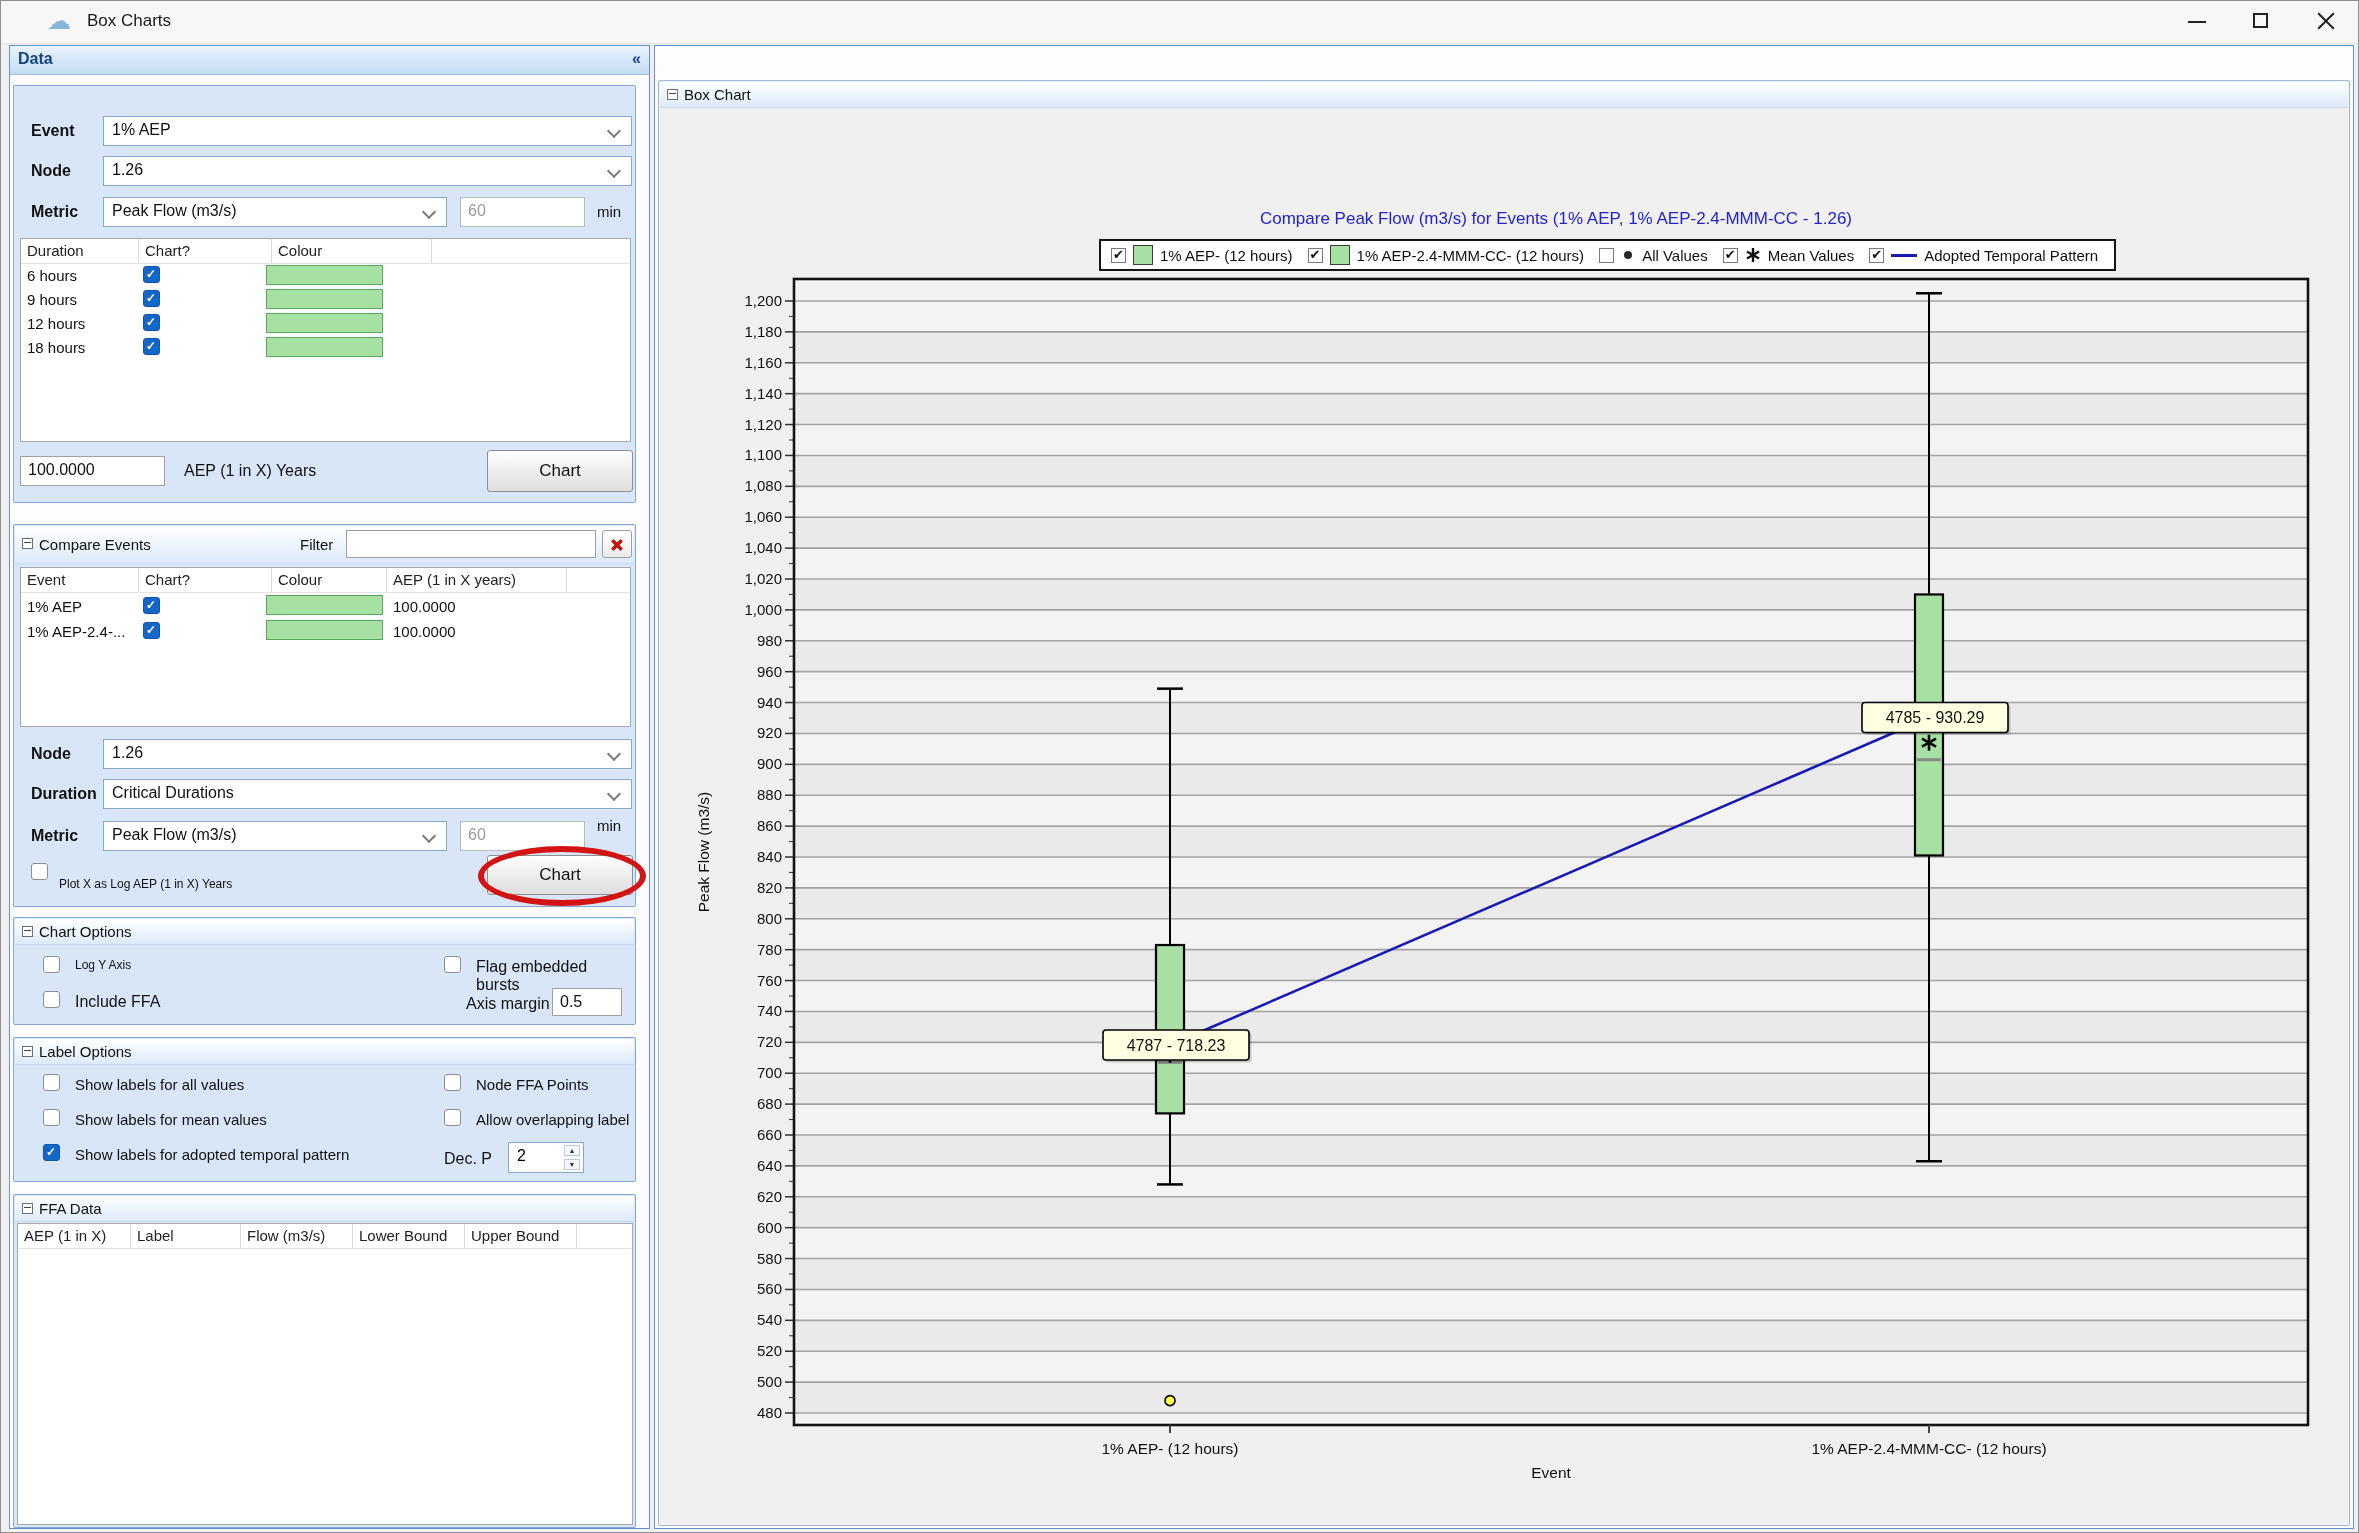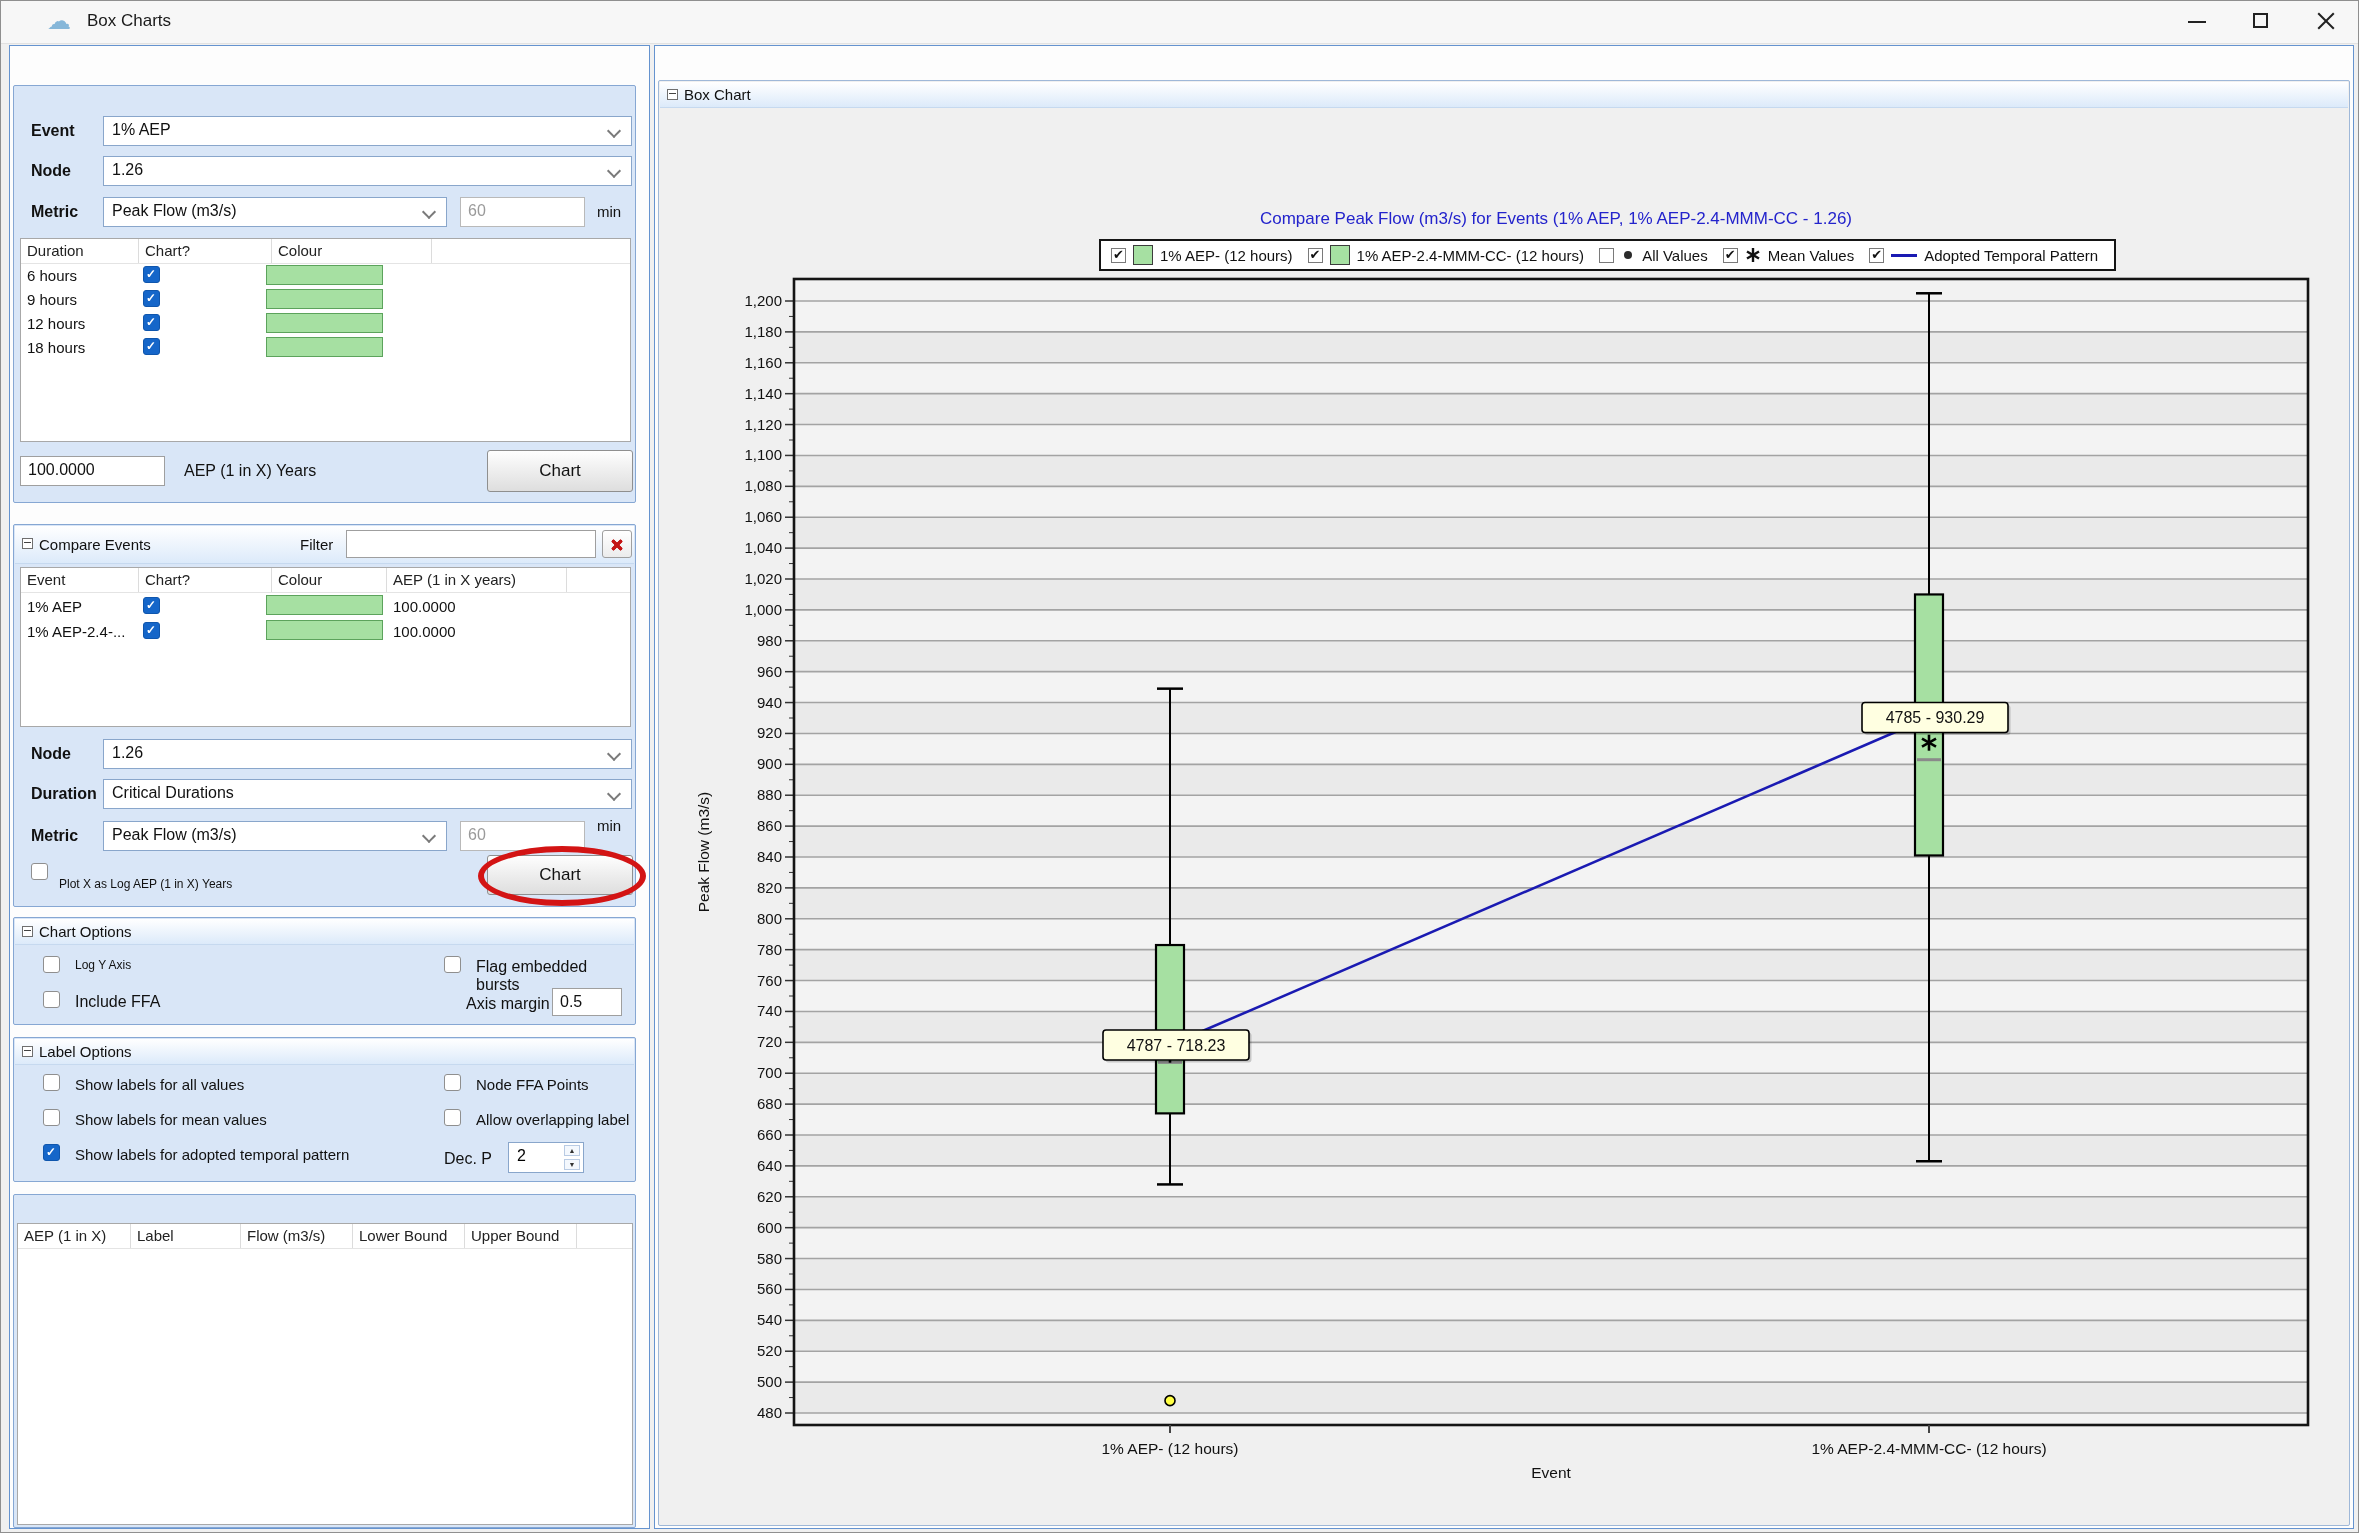--- a/index.html
+++ b/index.html
@@ -66,20 +66,24 @@
 
   <div class="titlebar">
     <span class="app-icon">☁</span>
     <span class="title-text">Box Charts</span>
     <span class="winbtn wb-min" style="right:128px;"></span>
     <span class="winbtn wb-max" style="right:64px;"></span>
     <span class="winbtn wb-close" style="right:0;"></span>
   </div>
 
   <div class="panel" style="left:8px;top:44px;width:641px;height:1484px;">
+    <div class="phead">
+      <span>Data</span>
+      <span class="collapse-btn">«</span>
+    </div>
 
     <div class="group" style="left:3px;top:39px;width:623px;height:418px;">
       <span class="flabel" style="left:17px;top:36px;">Event</span>
       <div class="combo" style="left:89px;top:30px;width:529px;height:30px;"><span>1% AEP</span></div>
       <span class="flabel" style="left:17px;top:76px;">Node</span>
       <div class="combo" style="left:89px;top:70px;width:529px;height:30px;"><span>1.26</span></div>
       <span class="flabel" style="left:17px;top:117px;">Metric</span>
       <div class="combo" style="left:89px;top:111px;width:344px;height:30px;"><span>Peak Flow (m3/s)</span></div>
       <div class="tfield dim" style="left:446px;top:111px;width:125px;height:30px;">60</div>
       <span class="slabel" style="left:583px;top:117px;">min</span>
@@ -174,20 +178,24 @@
       <span class="slabel" style="left:462px;top:73px;">Allow overlapping label</span>
       <span class="slabel" style="left:430px;top:112px;font-size:16px;">Dec. P</span>
       <div class="spin" style="left:494px;top:104px;width:76px;height:31px;">
         <span>2</span>
         <span class="up">▲</span>
         <span class="dn">▼</span>
       </div>
     </div>
 
     <div class="group" style="left:3px;top:1148px;width:623px;height:334px;">
+      <div class="ghead">
+        <span class="gg"></span>
+        <span class="gtitle">FFA Data</span>
+      </div>
       <div class="wtable" style="left:3px;top:28px;width:616px;height:302px;" id="ffa-table">
           <div class="hcell" style="left:0px;width:113px;">AEP (1 in X)</div>
           <div class="hcell" style="left:113px;width:110px;">Label</div>
           <div class="hcell" style="left:223px;width:112px;">Flow (m3/s)</div>
           <div class="hcell" style="left:335px;width:112px;">Lower Bound</div>
           <div class="hcell" style="left:447px;width:112px;">Upper Bound</div>
           <div class="hrule" style=""></div>
         </div>
     </div>
   </div>

